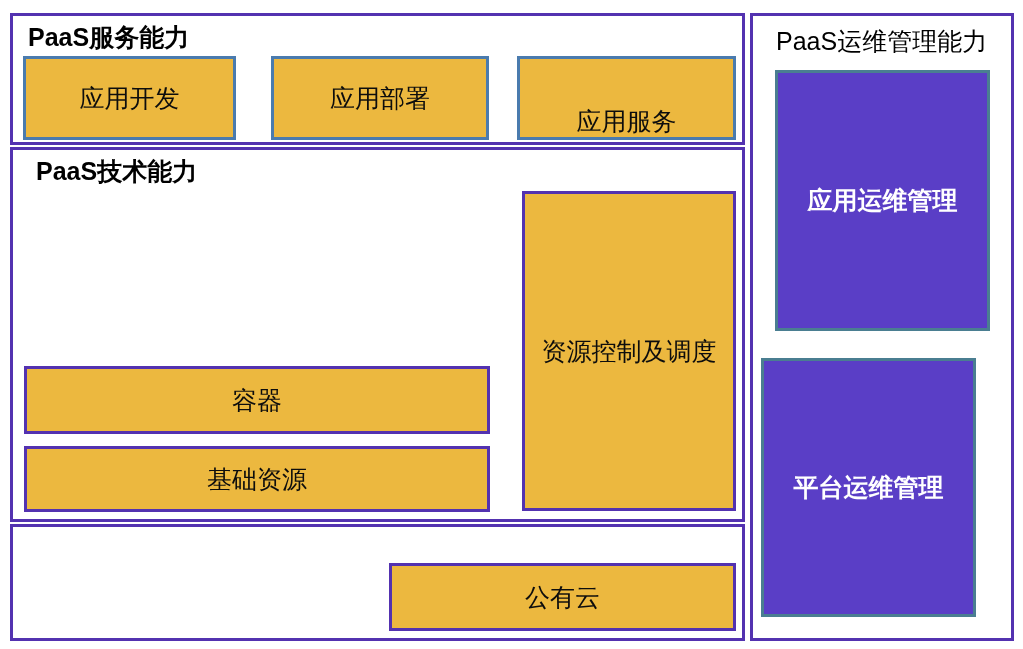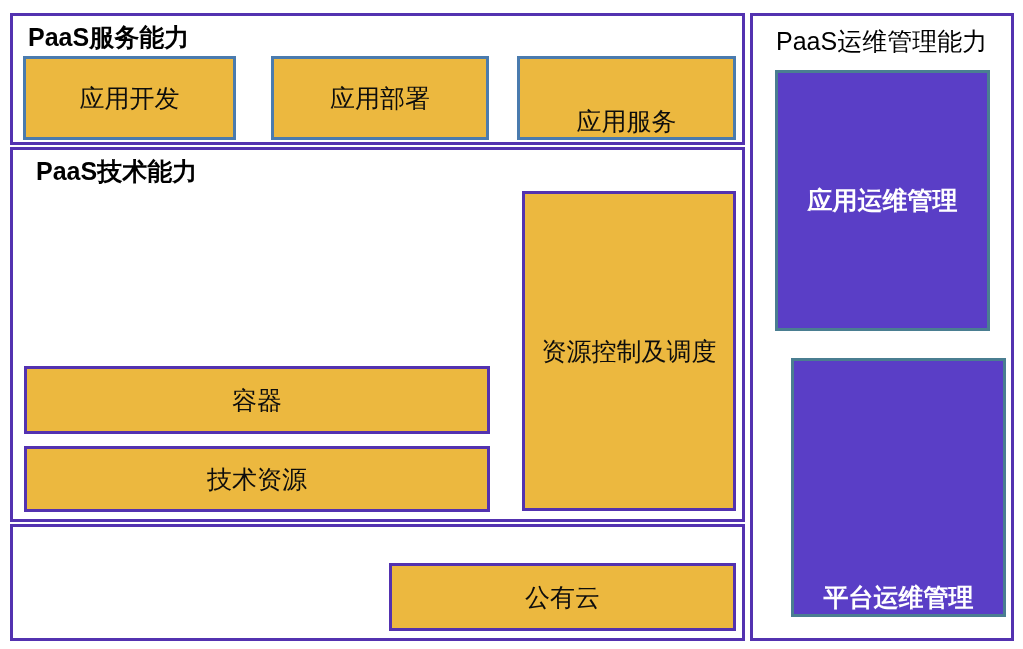--- a/index.html
+++ b/index.html
@@ -73,21 +73,21 @@
   
   #sec-runtime { left: 10px; top: 524px; width: 735px; height: 117px; }
   #sec-runtime .section-title { left: 15px; top: 5px; }
   #run-box-0 { left: 10px;  top: 36px; width: 348px; height: 68px; }
   #run-box-1 { left: 376px; top: 36px; width: 347px; height: 68px; }
 
   
   #sec-ops { left: 750px; top: 13px; width: 264px; height: 628px; }
   #sec-ops .section-title { left: 9px; top: 10px; margin-left: 14px; }
   #ops-box-0 { left: 22px; top: 54px;  width: 215px; height: 261px; }
-  #ops-box-1 { left: 38px; top: 342px; width: 215px; height: 259px; align-items: flex-end; }
+  #ops-box-1 { left: 8px; top: 342px; width: 215px; height: 259px; }
 </style>
 </head>
 <body>
 
 <div class="canvas">
 
   <div class="section" id="sec-services">
     <div class="section-title">PaaS服务能力</div>
     <div class="obox blue-border" id="svc-box-0">
       <span>应用开发</span>
@@ -99,21 +99,21 @@
       <span>应用服务</span>
     </div>
   </div>
 
   <div class="section" id="sec-tech">
     <div class="section-title">PaaS技术能力</div>
     <div class="obox" id="tech-box-1">
       <span>容器</span>
     </div>
     <div class="obox" id="tech-box-2">
-      <span>技术资源</span>
+      <span>基础资源</span>
     </div>
     <div class="obox pad" id="tech-box-3">
       <span>资源控制及调度</span>
     </div>
   </div>
 
   <div class="section" id="sec-runtime">
     <div class="obox" id="run-box-1">
       <span>公有云</span>
     </div>

